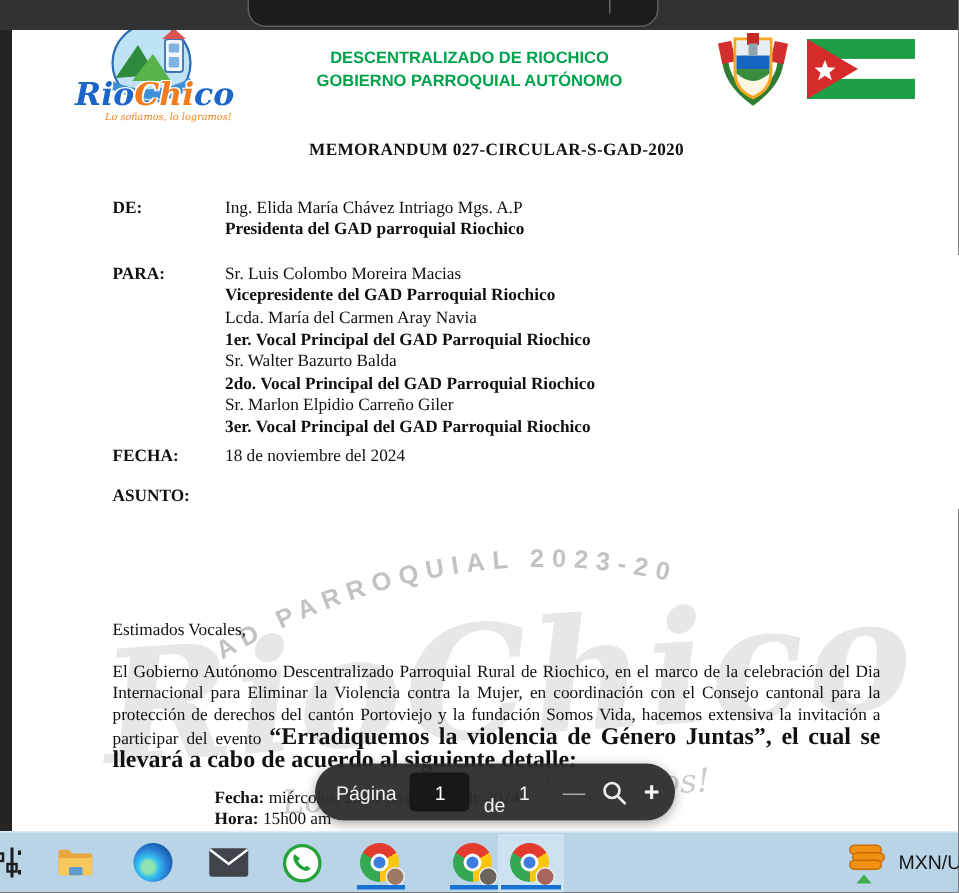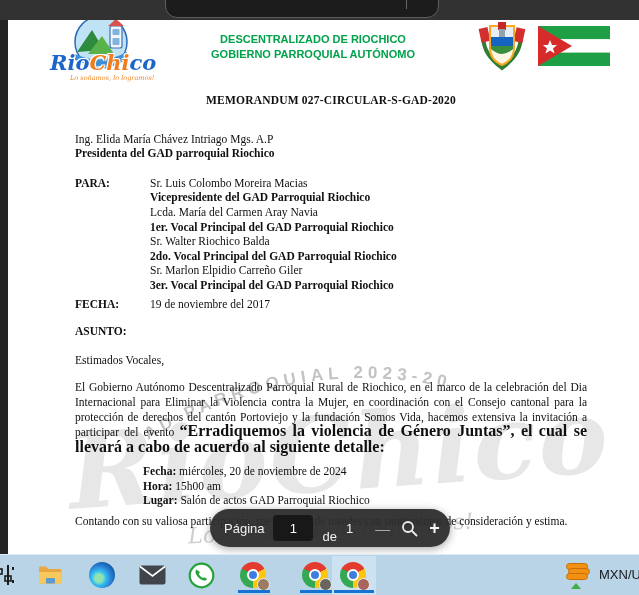--- a/index.html
+++ b/index.html
@@ -42,21 +42,21 @@
   
   .doc-text{position:absolute;left:67px;top:73px;width:512px;z-index:1;
             font-family:"Liberation Serif",serif;font-size:11.5px;line-height:14.6px;color:#101010;}
   .memo-title{text-align:center;font-weight:bold;margin-bottom:24px;letter-spacing:0.2px;}
   .meta-row{display:flex;margin-bottom:0;}
   .meta-label{flex:0 0 75px;font-weight:bold;}
   .meta-value{flex:1;}
   .mb-de{margin-bottom:15px;}
   .mb-para{margin-bottom:4px;}
   .mb-fecha{margin-bottom:13px;}
-  .mb-asunto{margin-bottom:14px;}
+  .mb-asunto{margin-bottom:14px;flex-direction:column;}
   .bold{font-weight:bold;}
   .salutation{margin-bottom:13px;}
   .body-par{text-align:justify;margin-bottom:9px;}
   .body-bold{font-weight:bold;font-size:16px;}
   .details{margin-left:68px;margin-bottom:6px;}
   .closing{text-align:justify;}
 
   
   .page-toolbar{position:absolute;left:210px;top:509px;height:38px;width:240px;z-index:40;
                 background:rgba(44,44,44,0.95);border-radius:19px;display:flex;align-items:center;
@@ -157,43 +157,44 @@
         <rect x="0" y="26.6" width="72" height="13.4" fill="#1e9e45"></rect>
         <path d="M0 0 L34 20 L0 40 Z" fill="#d72b2b"></path>
         <path d="M12 14 L14 19 L19 19 L15 22.5 L16.6 27.5 L12 24.5 L7.4 27.5 L9 22.5 L5 19 L10 19 Z" fill="#ffffff"></path>
       </svg>
     </div>
 
     <div class="doc-text">
       <div class="memo-title">MEMORANDUM 027-CIRCULAR-S-GAD-2020</div>
 
       <div class="meta-row mb-de">
+        <div class="meta-label">DE:</div>
         <div class="meta-value">
           <div>Ing. Elida María Chávez Intriago Mgs. A.P</div>
           <div class="bold">Presidenta del GAD parroquial Riochico</div>
         </div>
       </div>
 
       <div class="meta-row mb-para">
         <div class="meta-label">PARA:</div>
         <div class="meta-value">
           <div>Sr. Luis Colombo Moreira Macias</div>
           <div class="bold">Vicepresidente del GAD Parroquial Riochico</div>
           <div>Lcda. María del Carmen Aray Navia</div>
           <div class="bold">1er. Vocal Principal del GAD Parroquial Riochico</div>
-          <div>Sr. Walter Riochico Balda</div>
+          <div>Sr. Walter Bazurto Balda</div>
           <div class="bold">2do. Vocal Principal del GAD Parroquial Riochico</div>
           <div>Sr. Marlon Elpidio Carreño Giler</div>
           <div class="bold">3er. Vocal Principal del GAD Parroquial Riochico</div>
         </div>
       </div>
 
       <div class="meta-row mb-fecha">
         <div class="meta-label">FECHA:</div>
-        <div class="meta-value">19 de noviembre del 2017</div>
+        <div class="meta-value">18 de noviembre del 2024</div>
       </div>
 
       <div class="meta-row mb-asunto">
         <div class="meta-label">ASUNTO:</div>
       </div>
 
       <div class="salutation">Estimados Vocales,</div>
 
       <div class="body-par"><span>El Gobierno Autónomo Descentralizado Parroquial Rural de Riochico, en el marco  de la celebración del Dia Internacional para Eliminar la Violencia contra la Mujer, en coordinación con el Consejo cantonal para la protección de derechos del cantón Portoviejo y la fundación Somos Vida, hacemos extensiva la invitación  a participar del evento </span><span class="body-bold">“Erradiquemos la violencia de Género Juntas”,</span><span class="body-bold"> el cual se llevará a cabo de acuerdo al siguiente detalle:</span></div>
 

